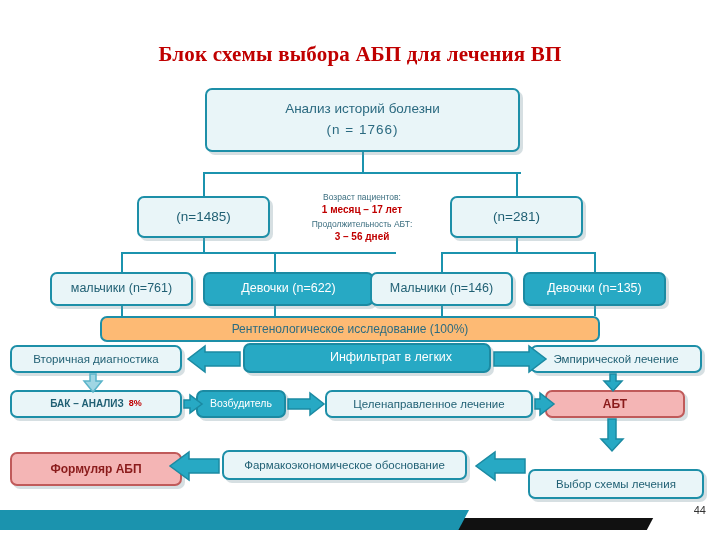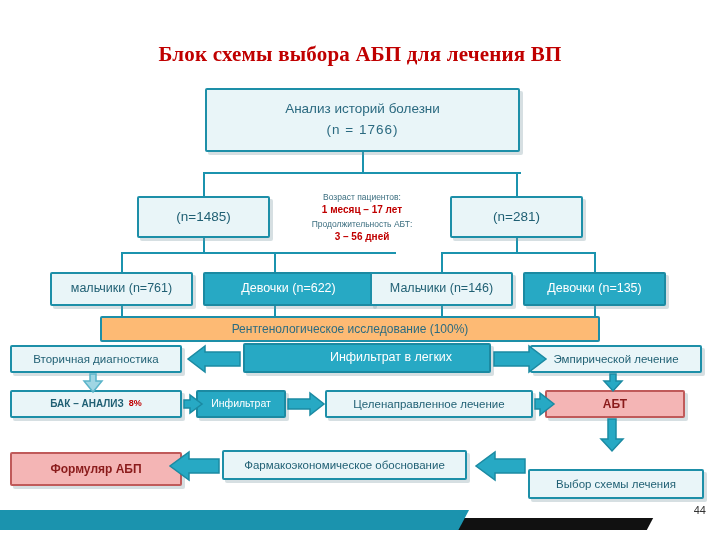--- a/index.html
+++ b/index.html
@@ -18,21 +18,21 @@
     text-align:center;
     font-family:"Liberation Serif", serif;
     font-weight:bold;font-size:21px;color:#c00000;
     letter-spacing:0.2px;
   }
 
   
   .box{
     position:absolute;
     box-sizing:border-box;
-    border-radius:2px;
+    border-radius:7px;
     display:flex;align-items:center;justify-content:center;
     text-align:center;
     line-height:1.25;
   }
   .tealbox{
     background:#e9f5f8;
     border:2px solid #1d8fa8;
     color:#1f5f73;
   }
   .redbox{
@@ -161,21 +161,21 @@
   <div class="box" id="n-xray">Рентгенологическое исследование (100%)</div>
 
   <div class="box tealbox shadow" id="n-secdiag">Вторичная диагностика</div>
   <div class="box cyanfill shadow" id="n-infiltr">Инфильтрат в легких</div>
   <div class="box tealbox shadow" id="n-empiric">Эмпирической лечение</div>
 
   <div class="box tealbox shadow" id="n-bak">
     <span style="font-weight:bold;color:#1f5f73;">БАК – АНАЛИЗ</span>
     <span class="pct">8%</span>
   </div>
-  <div class="box cyanfill shadow" id="n-vozb">Инфильтрат</div>
+  <div class="box cyanfill shadow" id="n-vozb">Возбудитель</div>
   <div class="box tealbox shadow" id="n-celenap">Целенаправленное лечение</div>
   <div class="box redbox shadow" id="n-abt">АБТ</div>
 
   <div class="box redbox shadow" id="n-formular">Формуляр АБП</div>
   <div class="box tealbox shadow" id="n-farmeco">Фармакоэкономическое обоснование</div>
   <div class="box tealbox shadow" id="n-vybor">Выбор схемы лечения</div>
 
   <svg class="arrows" viewBox="0 0 720 540">
 
     <g fill="#27a9c4" stroke="#1b8aa2" stroke-width="1.5">

